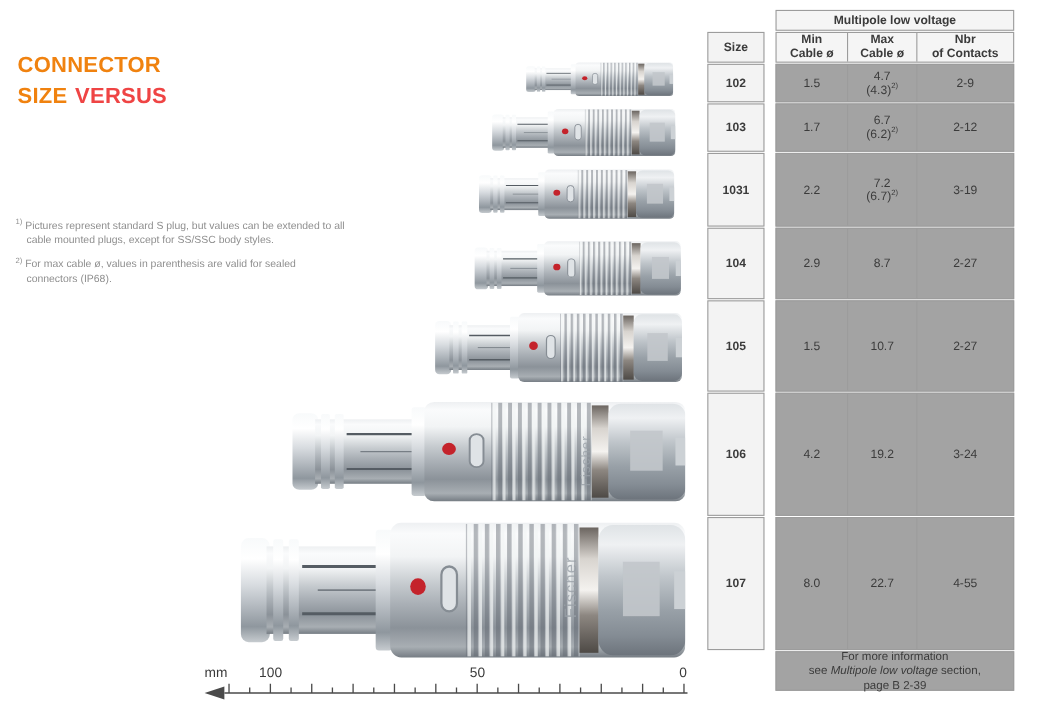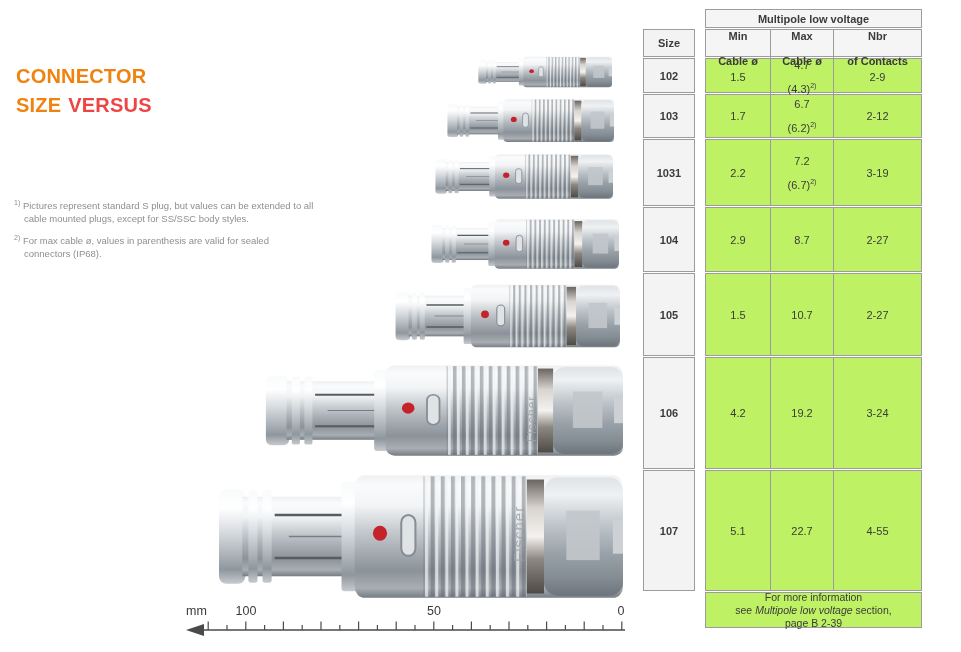--- a/index.html
+++ b/index.html
@@ -4,46 +4,46 @@
 <style>
   html,body{margin:0;padding:0;}
   body{
     width:961px;height:652px;overflow:hidden;background:#ffffff;
     font-family:"Liberation Sans",sans-serif;
     -webkit-font-smoothing:antialiased;
   }
   #page{position:relative;width:961px;height:652px;background:#fff;}
 
   
-  #title{position:absolute;left:16px;top:62px;font-weight:bold;font-size:20px;line-height:29px;letter-spacing:.2px;}
+  #title{position:absolute;left:16px;top:45px;font-weight:bold;font-size:20px;line-height:29px;letter-spacing:.2px;}
   .t-accent{color:#f0820f;}
   .t-dark{color:#ef4444;margin-left:.35em;}
 
   
   #footnotes{position:absolute;left:14px;top:199px;width:302px;color:#8f8f8f;font-size:9.5px;line-height:13px;}
   .fn{margin:0 0 9px 0;padding-left:10px;text-indent:-10px;}
   .fn sup{font-size:7px;line-height:0;}
 
   
   #figure-svg{position:absolute;left:0;top:0;}
   #figure-svg text{font-family:"Liberation Sans",sans-serif;}
   .ruler-label{font-size:12.5px;fill:#3a3a3a;}
   .brand-text{fill:#9aa1a8;opacity:.8;letter-spacing:1px;}
 
   
-  .box{box-sizing:border-box;border:1px solid #9c9c9c;background:#bef264;
+  .box{box-sizing:border-box;border:1px solid #9c9c9c;background:#a3a3a3;
        display:flex;align-items:center;justify-content:center;text-align:center;
        color:#3b3b3b;font-size:11px;}
   .box + .box{margin-top:1px;}
   .hdr{background:#f5f5f5;font-weight:bold;}
   #size-col{position:absolute;left:643px;top:29px;width:52px;}
   #size-col .box{background:#f3f3f3;font-weight:bold;}
   #main-table{position:absolute;left:705px;top:9px;width:217px;}
   .grid3{display:grid;grid-template-columns:64px 63px 88px;align-items:stretch;justify-content:start;padding:0;}
-  .grid3 .cell{display:flex;flex-direction:column;align-items:center;justify-content:center;gap:12px;}
+  .grid3 .cell{display:flex;flex-direction:column;align-items:center;justify-content:center;}
   .grid3 .cell + .cell{border-left:1px solid #9c9c9c;}
   .colhead .cell{font-weight:bold;line-height:13px;}
   .paren sup, .maxline sup{font-size:7px;line-height:0;}
   .tfooter{flex-direction:column;font-size:10.5px;line-height:13px;padding:2px 4px;text-align:right;}
   .tfooter .it{font-style:italic;}
 </style>
 </head>
 <body>
 
 <div id="page">
@@ -237,21 +237,21 @@
 
     <div class="box grid3" style="height:112px">
       <div class="cell">4.2</div>
       <div class="cell">
         <span class="maxline">19.2</span>
       </div>
       <div class="cell">3-24</div>
     </div>
 
     <div class="box grid3" style="height:121px">
-      <div class="cell">5.1</div>
+      <div class="cell">8.0</div>
       <div class="cell">
         <span class="maxline">22.7</span>
       </div>
       <div class="cell">4-55</div>
     </div>
 
     <div class="box tfooter" style="height:36px">
       <span>For more information</span>
       <span><span>see</span>&nbsp;<span class="it">Multipole low voltage</span>&nbsp;<span>section,</span></span>
       <span>page B 2-39</span>

